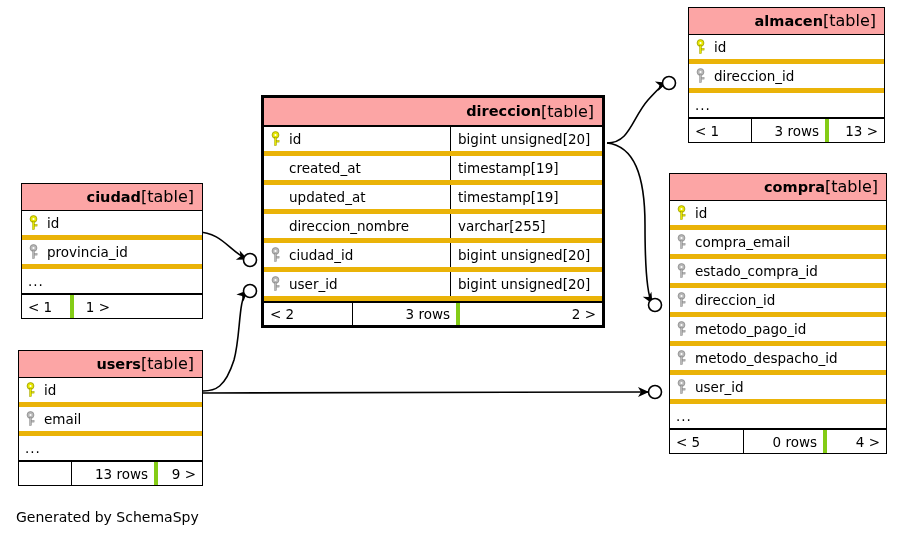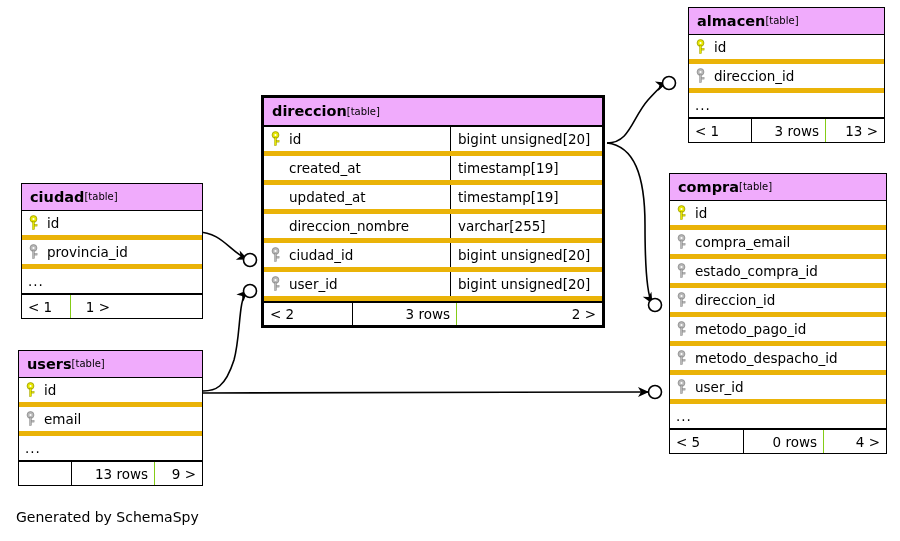--- a/index.html
+++ b/index.html
@@ -42,38 +42,38 @@
     border: 1px solid #000000;
     box-sizing: border-box;
   }
   .table-box.focus {
     border: 3px solid #000000;
   }
 
   .tbl-header {
     display: flex;
     align-items: center;
-    justify-content: flex-start;
-    background: #f0abfc;
+    justify-content: flex-end;
+    background: #fca5a5;
     border-bottom: 1px solid #000000;
     padding: 3px 8px 4px 8px;
     box-sizing: border-box;
     height: 27px;
   }
   .focus .tbl-header {
     border-bottom: 2px solid #000000;
     height: 29px;
   }
   .tbl-name {
     font-weight: bold;
     font-size: 14.5px;
     white-space: nowrap;
   }
   .tbl-kind {
-    font-size: 10px;
+    font-size: 16px;
     white-space: nowrap;
   }
 
   .tbl-row {
     display: flex;
     align-items: center;
     border-bottom: 5px solid #eab308;
     box-sizing: border-box;
     height: 29px;
   }
@@ -142,21 +142,21 @@
   .foot-cell {
     display: flex;
     align-items: center;
     box-sizing: border-box;
     height: 100%;
     padding: 0 6px;
     white-space: nowrap;
   }
   .foot-left  { justify-content: flex-start; }
   .foot-mid   { justify-content: flex-end; border-left: 1px solid #000000; }
-  .foot-right { justify-content: flex-end; border-left: 1px solid #84cc16; }
+  .foot-right { justify-content: flex-end; border-left: 4px solid #84cc16; }
 
   
   #caption {
     position: absolute;
     left: 16px;
     top: 509px;
     font-size: 14px;
     z-index: 4;
     white-space: nowrap;
     text-align: right;

